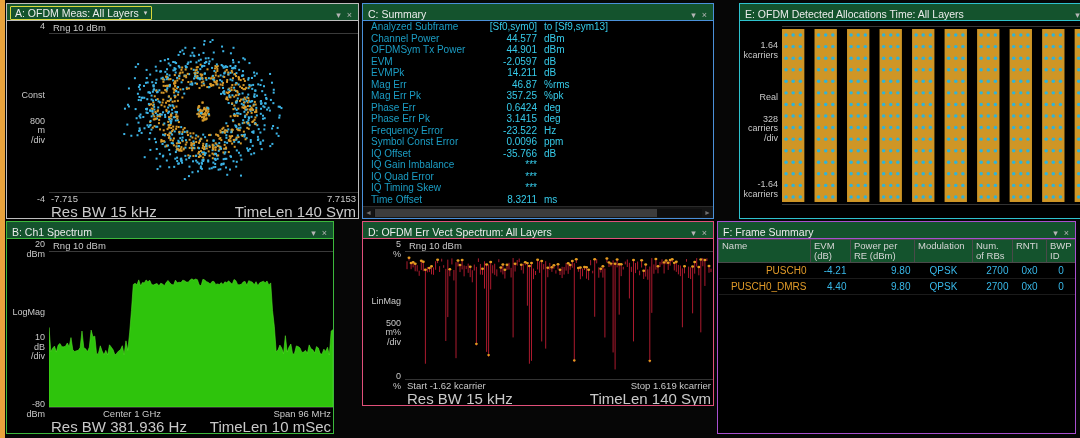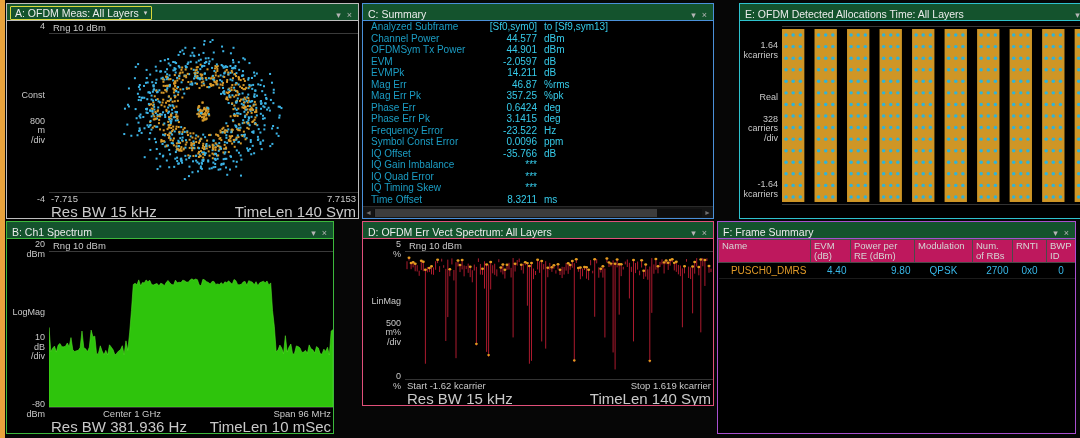--- a/index.html
+++ b/index.html
@@ -36,21 +36,21 @@
 .sum-row{position:relative;height:11.5px;font-size:10px;line-height:11.5px;white-space:nowrap}
 .sum-label{position:absolute;left:8px;color:#1b9dc4}
 .sum-value{position:absolute;left:112px;width:62px;text-align:right;color:#36cbea}
 .sum-unit{position:absolute;left:181px;color:#36cbea}
 .hscroll{position:absolute;left:0;right:0;bottom:0;height:12px;background:#141414;display:flex;align-items:center;border-top:1px solid #2a2a2a}
 .sarrow{color:#6f6f6f;font-size:7px;padding:0 2px;line-height:12px}
 .strack{flex:1;height:8px;background:#0e0e0e;position:relative}
 .sthumb{position:absolute;left:1px;top:0;height:100%;width:86%;background:#3c3c3c}
 
 .ftable{border-collapse:collapse;width:100%;table-layout:fixed}
-.ftable th{background:#be185d;color:#d6d6d6;font-size:9.5px;font-weight:normal;border:1px solid #4a4a4a;
+.ftable th{background:#14532d;color:#d6d6d6;font-size:9.5px;font-weight:normal;border:1px solid #4a4a4a;
   padding:1px 3px;text-align:left;line-height:10px;vertical-align:top}
 .ftable td{font-size:10px;border-bottom:1px solid #1b1b1b;padding:1px 4px;line-height:13px;white-space:nowrap;overflow:hidden}
 </style>
 </head>
 <body>
 
 <div class="strip" style="background: rgb(232, 163, 61);"></div>
 
 <div class="panel" style="left: 6px; top: 3px; width: 353px; height: 216px; --bc: #bdbdbd;">
   <div class="titlebar">
@@ -2092,20 +2092,29 @@
             <th style="width: 40px;">EVM (dB)</th>
             <th style="width: 64px;">Power per RE (dBm)</th>
             <th style="width: 58px;">Modulation</th>
             <th style="width: 40px;">Num. of RBs</th>
             <th style="width: 34px;">RNTI</th>
             <th style="width: 29px;">BWP ID</th>
           </tr>
         </thead>
       <tbody id="ft-body">
           <tr>
+            <td style="text-align: right; color: rgb(224, 154, 40);">PUSCH0</td>
+            <td style="text-align: right; color: rgb(56, 184, 232);">-4.21</td>
+            <td style="text-align: right; color: rgb(56, 184, 232);">9.80</td>
+            <td style="text-align: center; color: rgb(56, 184, 232);">QPSK</td>
+            <td style="text-align: right; color: rgb(56, 184, 232);">2700</td>
+            <td style="text-align: center; color: rgb(56, 184, 232);">0x0</td>
+            <td style="text-align: center; color: rgb(56, 184, 232);">0</td>
+          </tr>
+          <tr>
             <td style="text-align: right; color: rgb(224, 154, 40);">PUSCH0_DMRS</td>
             <td style="text-align: right; color: rgb(56, 184, 232);">4.40</td>
             <td style="text-align: right; color: rgb(56, 184, 232);">9.80</td>
             <td style="text-align: center; color: rgb(56, 184, 232);">QPSK</td>
             <td style="text-align: right; color: rgb(56, 184, 232);">2700</td>
             <td style="text-align: center; color: rgb(56, 184, 232);">0x0</td>
             <td style="text-align: center; color: rgb(56, 184, 232);">0</td>
           </tr>
         </tbody>
     </table>

